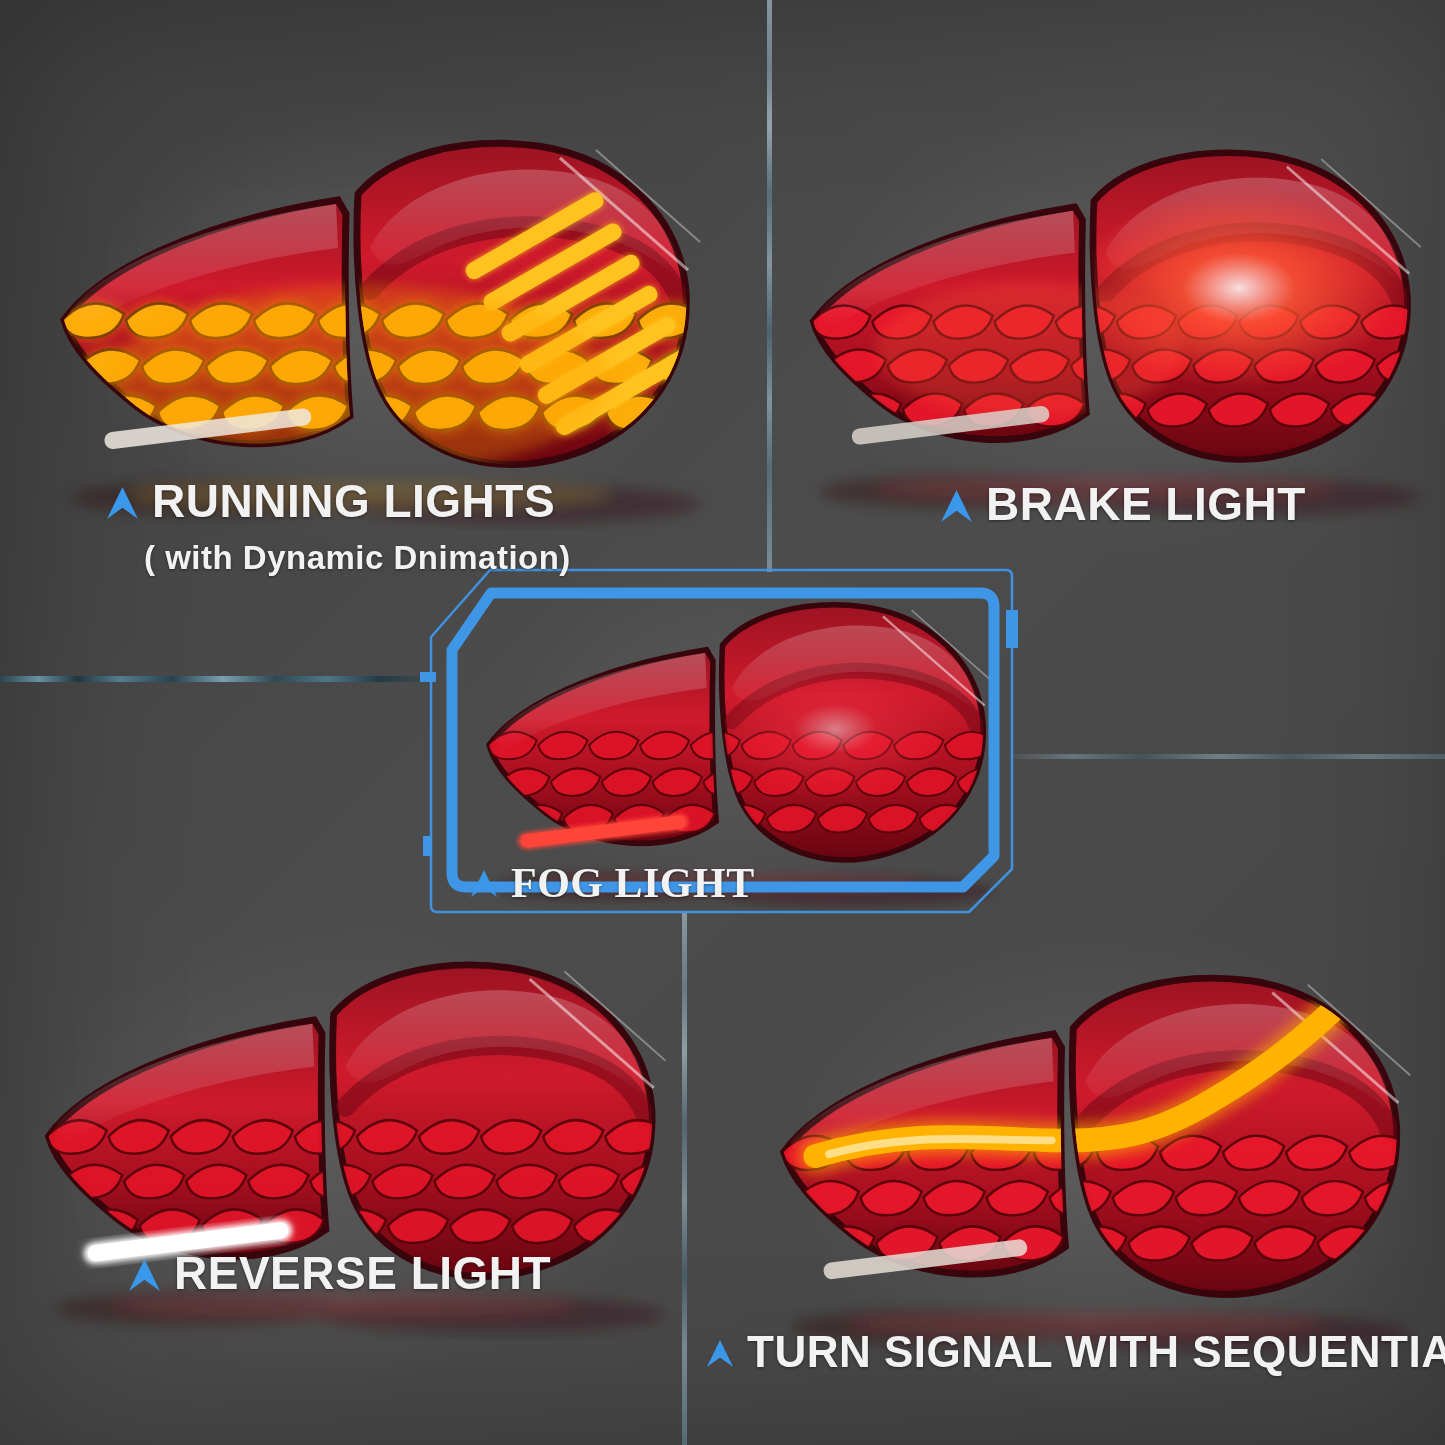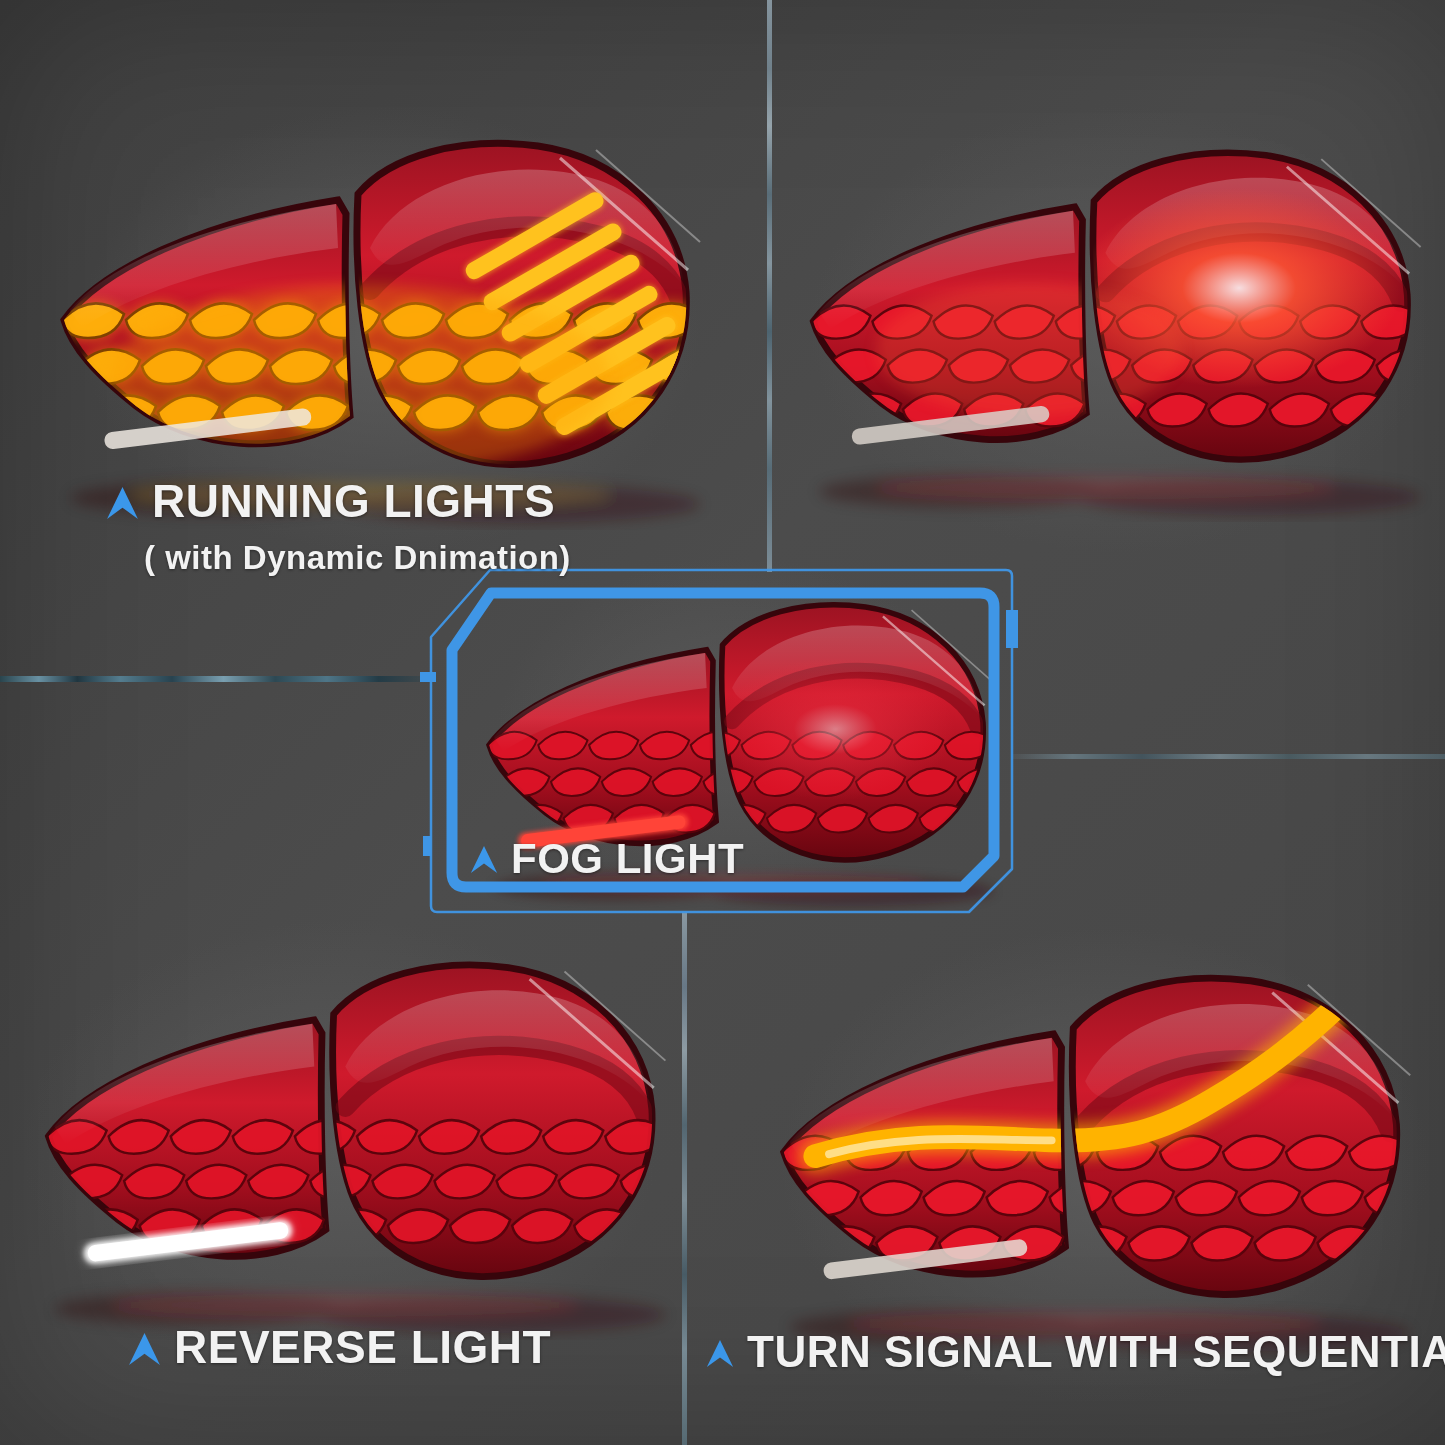--- a/index.html
+++ b/index.html
@@ -526,31 +526,39 @@
   <div class="caption" style="left:106px;top:478px;">
     <svg class="chev" viewBox="0 0 32 34">
       <polygon points="16,2 31,33 16,22 1,33" fill="#3b97ea"></polygon>
     </svg>
     <div class="captext">
       <div class="capline1">RUNNING LIGHTS</div>
       <div class="capline2">( with Dynamic Dnimation)</div>
     </div>
   </div>
 
-
-  <div class="caption" style="left:470px;top:838px;">
+  <div class="caption" style="left:940px;top:481px;">
+    <svg class="chev" viewBox="0 0 32 34">
+      <polygon points="16,2 31,33 16,22 1,33" fill="#3b97ea"></polygon>
+    </svg>
+    <div class="captext">
+      <div class="capline1">BRAKE LIGHT</div>
+    </div>
+  </div>
+
+  <div class="caption" style="left:470px;top:862px;font-family:Liberation Serif, serif;">
     <svg class="chev-sm" viewBox="0 0 32 34">
       <polygon points="16,2 31,33 16,22 1,33" fill="#3b97ea"></polygon>
     </svg>
     <div class="captext">
       <div class="capline1 sm">FOG LIGHT</div>
     </div>
   </div>
 
-  <div class="caption" style="left:128px;top:1324px;">
+  <div class="caption" style="left:128px;top:1250px;">
     <svg class="chev" viewBox="0 0 32 34">
       <polygon points="16,2 31,33 16,22 1,33" fill="#3b97ea"></polygon>
     </svg>
     <div class="captext">
       <div class="capline1">REVERSE LIGHT</div>
     </div>
   </div>
 
   <div class="caption" style="left:706px;top:1330px;">
     <svg class="chev-sm" viewBox="0 0 32 34" style="margin-top:8px;">

